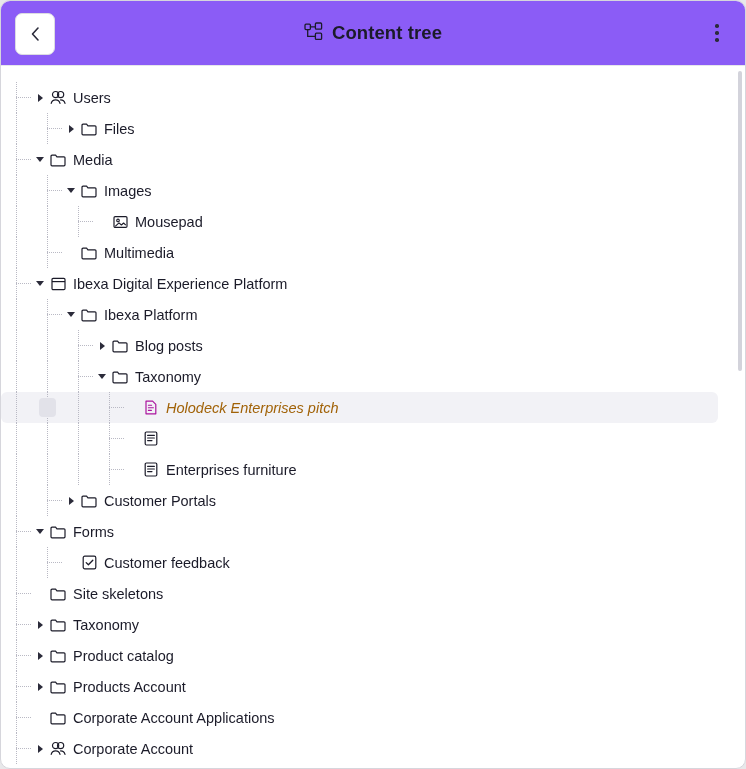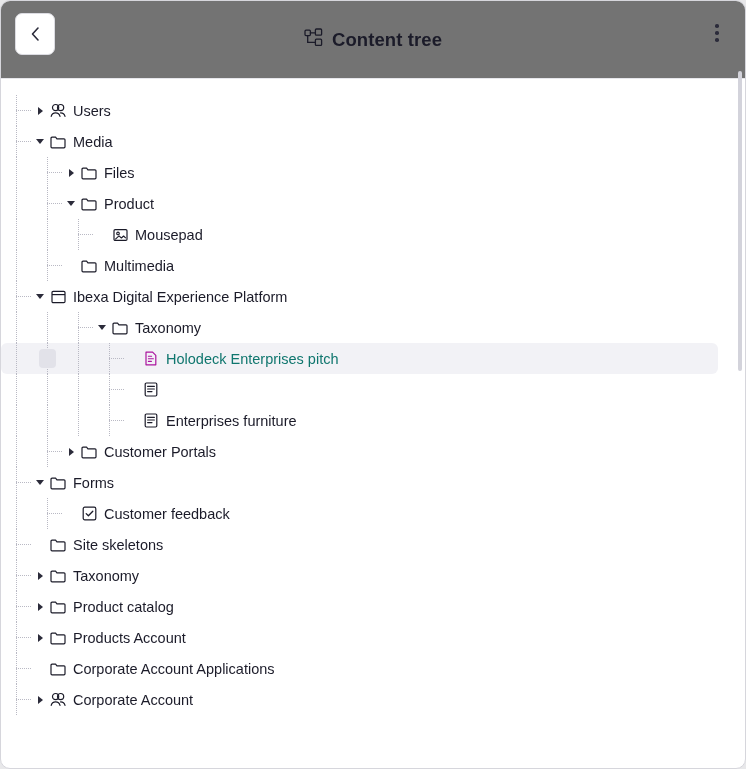--- a/index.html
+++ b/index.html
@@ -14,26 +14,26 @@
     height: 769px;
     box-sizing: border-box;
     background: #ffffff;
     border: 1px solid #d6d6dc;
     border-radius: 10px;
     overflow: hidden;
   }
   
   .header {
     position: relative;
-    height: 78px;
+    height: 65px;
     box-sizing: border-box;
     border-bottom: 1px solid #e6e6eb;
     display: flex;
     justify-content: center;
-    background: #737373;
+    background: #8b5cf6;
   }
   .back-btn {
     position: absolute;
     left: 14px;
     top: 12px;
     width: 38px;
     height: 40px;
     border: 1px solid #dcdce2;
     border-radius: 7px;
     background: #fff;
@@ -160,21 +160,22 @@
     align-items: center;
     justify-content: center;
     margin-right: 5px;
   }
   .label {
     font-size: 14.5px;
     color: #1b1b29;
     white-space: nowrap;
   }
   .label.highlight {
-    color: #0f766e;
+    color: #a16207;
+    font-style: italic;
   }
   
   .drag-handle {
     position: absolute;
     left: 38px;
     top: 6px;
     width: 17px;
     height: 19px;
     border-radius: 4px;
     background: #e2e2e9;
@@ -236,60 +237,60 @@
               <circle cx="10.6" cy="4.6" r="3.1" stroke="#1b1b29" stroke-width="1.2"></circle>
               <path d="M1.2 13.4c.5-2.2 2.3-3.5 4.4-3.5s3.9 1.3 4.4 3.5" stroke="#1b1b29" stroke-width="1.2" stroke-linecap="round"></path>
               <path d="M10.6 9.9c2.1 0 3.9 1.3 4.4 3.5" stroke="#1b1b29" stroke-width="1.2" stroke-linecap="round"></path>
             </svg>
           </span>
           <span class="label">Users</span>
         </div>
       </div>
       <div class="row">
         <div class="row-inner">
+          <span class="guide v"></span>
+          <span class="guide tee"></span>
+          <span class="toggle">
+            <span class="caret-right"></span>
+          </span>
+          <span class="node-icon">
+            <svg width="16" height="14" viewBox="0 0 16 14" fill="none">
+              <path d="M1 3.2a1 1 0 0 1 1-1h3.6l1.3 1.6H14a1 1 0 0 1 1 1v7a1 1 0 0 1-1 1H2a1 1 0 0 1-1-1V3.2Z" stroke="#1b1b29" stroke-width="1.2" stroke-linejoin="round"></path>
+            </svg>
+          </span>
+          <span class="label">Files</span>
+        </div>
+      </div>
+      <div class="row">
+        <div class="row-inner">
           <span class="guide tee"></span>
           <span class="toggle">
             <span class="caret-down"></span>
           </span>
           <span class="node-icon">
             <svg width="16" height="14" viewBox="0 0 16 14" fill="none">
               <path d="M1 3.2a1 1 0 0 1 1-1h3.6l1.3 1.6H14a1 1 0 0 1 1 1v7a1 1 0 0 1-1 1H2a1 1 0 0 1-1-1V3.2Z" stroke="#1b1b29" stroke-width="1.2" stroke-linejoin="round"></path>
             </svg>
           </span>
           <span class="label">Media</span>
         </div>
       </div>
       <div class="row">
         <div class="row-inner">
           <span class="guide v"></span>
           <span class="guide tee"></span>
           <span class="toggle">
-            <span class="caret-right"></span>
-          </span>
-          <span class="node-icon">
-            <svg width="16" height="14" viewBox="0 0 16 14" fill="none">
-              <path d="M1 3.2a1 1 0 0 1 1-1h3.6l1.3 1.6H14a1 1 0 0 1 1 1v7a1 1 0 0 1-1 1H2a1 1 0 0 1-1-1V3.2Z" stroke="#1b1b29" stroke-width="1.2" stroke-linejoin="round"></path>
-            </svg>
-          </span>
-          <span class="label">Files</span>
-        </div>
-      </div>
-      <div class="row">
-        <div class="row-inner">
-          <span class="guide v"></span>
-          <span class="guide tee"></span>
-          <span class="toggle">
             <span class="caret-down"></span>
           </span>
           <span class="node-icon">
             <svg width="16" height="14" viewBox="0 0 16 14" fill="none">
               <path d="M1 3.2a1 1 0 0 1 1-1h3.6l1.3 1.6H14a1 1 0 0 1 1 1v7a1 1 0 0 1-1 1H2a1 1 0 0 1-1-1V3.2Z" stroke="#1b1b29" stroke-width="1.2" stroke-linejoin="round"></path>
             </svg>
           </span>
-          <span class="label">Product</span>
+          <span class="label">Images</span>
         </div>
       </div>
       <div class="row">
         <div class="row-inner">
           <span class="guide v"></span>
           <span class="guide v"></span>
           <span class="guide tee"></span>
           <span class="toggle empty"></span>
           <span class="node-icon">
             <svg width="15" height="14" viewBox="0 0 15 14" fill="none">
@@ -320,20 +321,51 @@
           <span class="toggle">
             <span class="caret-down"></span>
           </span>
           <span class="node-icon">
             <svg width="15" height="14" viewBox="0 0 15 14" fill="none">
               <rect x="1" y="1.4" width="13" height="11.2" rx="1.2" stroke="#1b1b29" stroke-width="1.2"></rect>
               <path d="M1 4.6h13" stroke="#1b1b29" stroke-width="1.2"></path>
             </svg>
           </span>
           <span class="label">Ibexa Digital Experience Platform</span>
+        </div>
+      </div>
+      <div class="row">
+        <div class="row-inner">
+          <span class="guide v"></span>
+          <span class="guide tee"></span>
+          <span class="toggle">
+            <span class="caret-down"></span>
+          </span>
+          <span class="node-icon">
+            <svg width="16" height="14" viewBox="0 0 16 14" fill="none">
+              <path d="M1 3.2a1 1 0 0 1 1-1h3.6l1.3 1.6H14a1 1 0 0 1 1 1v7a1 1 0 0 1-1 1H2a1 1 0 0 1-1-1V3.2Z" stroke="#1b1b29" stroke-width="1.2" stroke-linejoin="round"></path>
+            </svg>
+          </span>
+          <span class="label">Ibexa Platform</span>
+        </div>
+      </div>
+      <div class="row">
+        <div class="row-inner">
+          <span class="guide v"></span>
+          <span class="guide v"></span>
+          <span class="guide tee"></span>
+          <span class="toggle">
+            <span class="caret-right"></span>
+          </span>
+          <span class="node-icon">
+            <svg width="16" height="14" viewBox="0 0 16 14" fill="none">
+              <path d="M1 3.2a1 1 0 0 1 1-1h3.6l1.3 1.6H14a1 1 0 0 1 1 1v7a1 1 0 0 1-1 1H2a1 1 0 0 1-1-1V3.2Z" stroke="#1b1b29" stroke-width="1.2" stroke-linejoin="round"></path>
+            </svg>
+          </span>
+          <span class="label">Blog posts</span>
         </div>
       </div>
       <div class="row">
         <div class="row-inner">
           <span class="guide v"></span>
           <span class="guide v"></span>
           <span class="guide tee"></span>
           <span class="toggle">
             <span class="caret-down"></span>
           </span>

